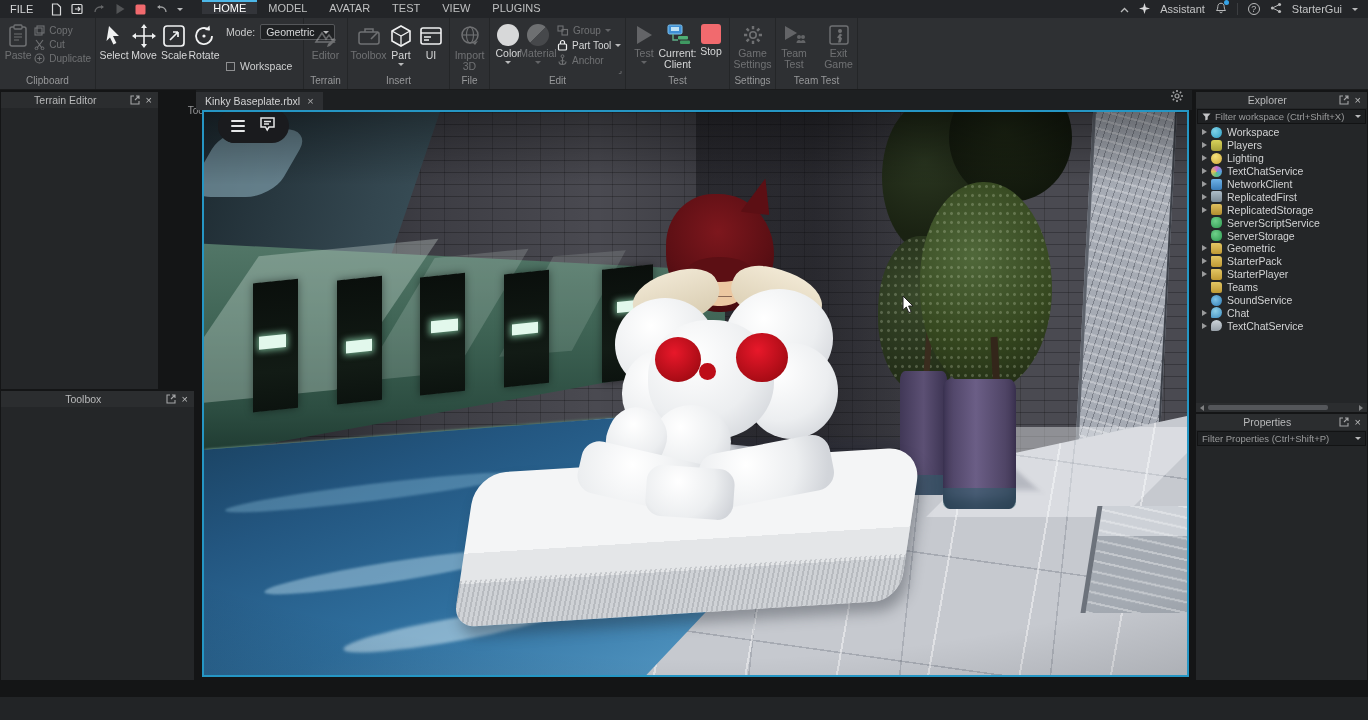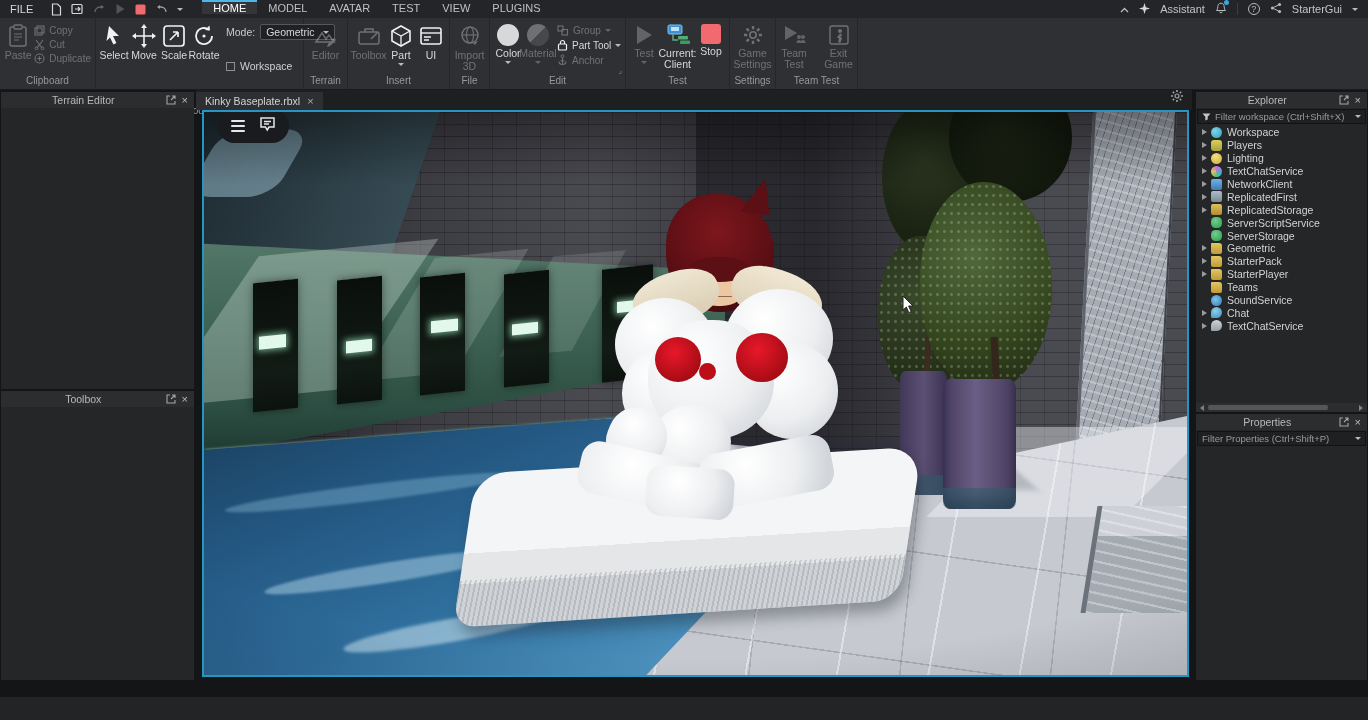--- a/index.html
+++ b/index.html
@@ -572,21 +572,21 @@
             </svg>
           <span class="lbl"><span>Exit</span><br><span>Game</span></span>
         </div>
       </div>
       <div class="grp-label">Team Test</div>
     </div>
 
     <div style="flex:1"></div>
   </div>
 
-  <div class="panel" style="left:1px; top:92px; width:193px; height:297px;">
+  <div class="panel" style="left:1px; top:92px; width:157px; height:297px;">
     <div class="ptitle">
       <span class="t">Terrain Editor</span>
       <span class="picons">
         <span>
             <svg width="10" height="10" viewBox="0 0 10 10">
               <path d="M4 1H1v8h8V6M9 1L5 5M9 4V1H6" fill="none" stroke="#b9babb" stroke-width="1.1"></path>
             </svg>
           </span>
         <span class="x">×</span>
       </span>

